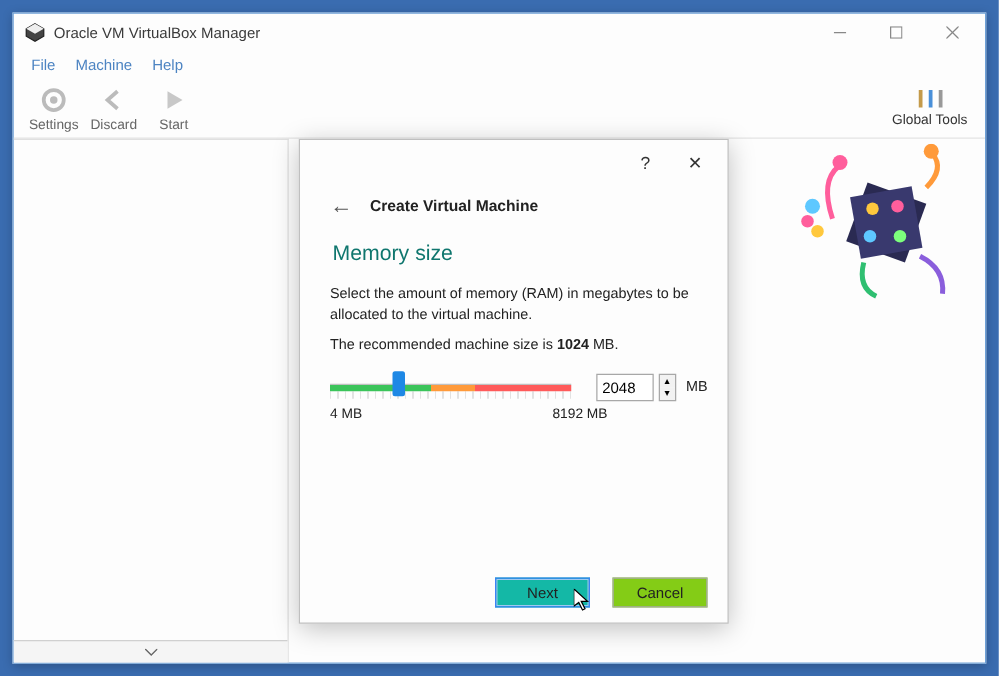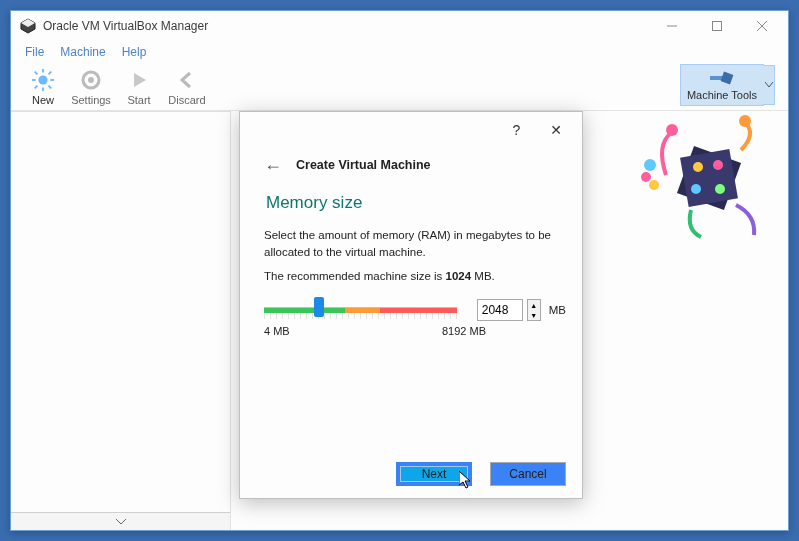--- a/index.html
+++ b/index.html
@@ -81,25 +81,25 @@
   }
   .size-labels { display: flex; justify-content: space-between; font-size: 11px; color: #222; margin-top: 4px; padding-right: 80px;}
   .spinbox { display: flex; align-items: center; gap: 4px; padding-left: 12px; }
   .spinbox input { width: 46px; height: 22px; font-size: 12px; text-align: left; padding: 0 4px; border: 1px solid #a8a8a8; }
   .spinbox .spin { display: flex; flex-direction: column; border: 1px solid #a8a8a8; }
   .spinbox .spin span { width: 12px; height: 10px; font-size: 7px; display: flex; align-items: center; justify-content: center; background:#f2f2f2; }
   .mb-unit { font-size: 11.5px; color:#222; }
 
   .dlg-footer { margin-top: auto; display: flex; justify-content: flex-end; gap: 18px; padding-top: 10px; }
   .dlg-btn {
-    min-width: 76px; height: 24px; border: 1px solid #a9a9a9; background: #3b82f6;
+    min-width: 76px; height: 24px; border: 1px solid #a9a9a9; background: #84cc16;
     font-size: 12px; color: #222; display: flex; align-items: center; justify-content: center;
     position: relative;
   }
-  .dlg-btn.primary { border: 4px solid #3b82f6; background: #0ea5e9; box-shadow: inset 0 0 0 1px #9fc9ef; }
+  .dlg-btn.primary { border: 1px solid #3b82f6; background: #14b8a6; box-shadow: inset 0 0 0 1px #9fc9ef; }
   .cursor {
     position: absolute; left: 448px; top: 460px; pointer-events: none;
   }
 </style>
 </head>
 <body>
 
 <div class="app-window">
 
   <div class="titlebar">
@@ -130,78 +130,56 @@
     </div>
   </div>
 
   <div class="menubar">
     <span>File</span>
     <span>Machine</span>
     <span>Help</span>
   </div>
 
   <div class="toolbar">
-    <div class="tool-btn primary">
-      <span class="glyph">
-          <svg width="26" height="26" viewBox="0 0 26 26">
-            <circle cx="13" cy="13" r="5" fill="#6db8ff"></circle>
-            <g stroke="#6db8ff" stroke-width="2">
-              <line x1="13" y1="1" x2="13" y2="5"></line>
-              <line x1="13" y1="21" x2="13" y2="25"></line>
-              <line x1="1" y1="13" x2="5" y2="13"></line>
-              <line x1="21" y1="13" x2="25" y2="13"></line>
-              <line x1="4" y1="4" x2="7" y2="7"></line>
-              <line x1="19" y1="19" x2="22" y2="22"></line>
-              <line x1="22" y1="4" x2="19" y2="7"></line>
-              <line x1="7" y1="19" x2="4" y2="22"></line>
-            </g>
-          </svg>
-        </span>
-      <span>New</span>
-    </div>
     <div class="tool-btn">
       <span class="glyph">
           <svg width="22" height="22" viewBox="0 0 22 22">
             <circle cx="11" cy="11" r="8" fill="none" stroke="#bbb" stroke-width="3"></circle>
             <circle cx="11" cy="11" r="3" fill="#bbb"></circle>
           </svg>
         </span>
       <span>Settings</span>
     </div>
     <div class="tool-btn">
       <span class="glyph">
           <svg width="22" height="22" viewBox="0 0 22 22">
-            <path d="M6 4 L18 11 L6 18 Z" fill="#c8c8c8"></path>
+            <path d="M14 4 L6 11 L14 18" fill="none" stroke="#bbb" stroke-width="3"></path>
           </svg>
         </span>
-      <span>Start</span>
+      <span>Discard</span>
     </div>
     <div class="tool-btn">
       <span class="glyph">
           <svg width="22" height="22" viewBox="0 0 22 22">
-            <path d="M14 4 L6 11 L14 18" fill="none" stroke="#bbb" stroke-width="3"></path>
+            <path d="M6 4 L18 11 L6 18 Z" fill="#c8c8c8"></path>
           </svg>
         </span>
-      <span>Discard</span>
+      <span>Start</span>
     </div>
     <div class="spacer"></div>
     <div class="right-tools">
-      <div class="machine-tools">
-        <span style="height:20px;"><svg width="28" height="18" viewBox="0 0 28 18">
-              <rect x="2" y="7" width="14" height="4" fill="#5a92cf"></rect>
-              <rect x="14" y="4" width="10" height="10" fill="#3a6da8" transform="rotate(20 19 9)"></rect>
+      <div style="width:12px;"></div>
+      <div class="global-tools">
+        <span style="height:20px;"><svg width="26" height="18" viewBox="0 0 26 18">
+              <rect x="4" y="2" width="3" height="14" fill="#c49a4a"></rect>
+              <rect x="12" y="2" width="3" height="14" fill="#4a90d9"></rect>
+              <rect x="20" y="2" width="3" height="14" fill="#999"></rect>
             </svg></span>
-        <span>Machine Tools</span>
-        <span class="caret">
-            <svg width="8" height="6">
-              <path d="M0 0 L4 5 L8 0" fill="none" stroke="#555"></path>
-            </svg>
-          </span>
-      </div>
-      <div style="width:12px;"></div>
+        <span>Global Tools</span>
+      </div>
     </div>
   </div>
 
   <div class="content">
     <div class="sidebar">
       <div class="sidebar-scroll-btn">
         <svg width="10" height="6">
             <path d="M0 0 L5 5 L10 0" fill="none" stroke="#666"></path>
           </svg>
       </div>

